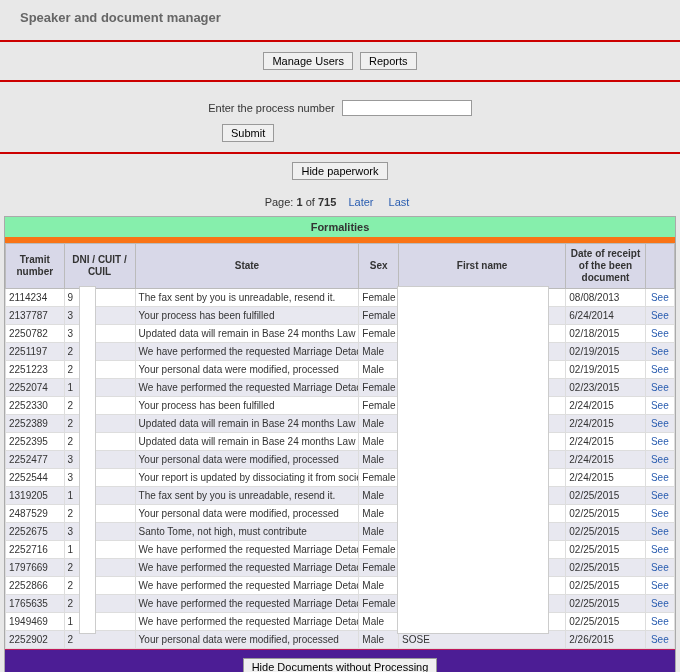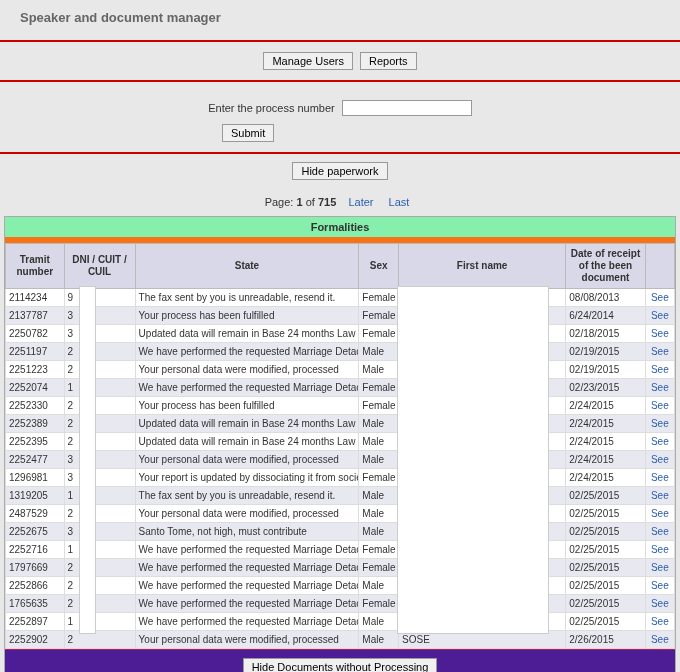--- a/index.html
+++ b/index.html
@@ -256,21 +256,21 @@
           <tr>
             <td>2252477</td>
             <td>3</td>
             <td>Your personal data were modified, processed</td>
             <td>Male</td>
             <td>AI</td>
             <td>2/24/2015</td>
             <td class="see-link">See</td>
           </tr>
           <tr>
-            <td>1296981</td>
+            <td>2252544</td>
             <td>3</td>
             <td>Your report is updated by dissociating it from society</td>
             <td>Female</td>
             <td>BE</td>
             <td>2/24/2015</td>
             <td class="see-link">See</td>
           </tr>
           <tr>
             <td>1319205</td>
             <td>1</td>
@@ -328,21 +328,21 @@
           <tr>
             <td>1765635</td>
             <td>2</td>
             <td>We have performed the requested Marriage Detachment</td>
             <td>Female</td>
             <td>ACA</td>
             <td>02/25/2015</td>
             <td class="see-link">See</td>
           </tr>
           <tr>
-            <td>2252897</td>
+            <td>1949469</td>
             <td>1</td>
             <td>We have performed the requested Marriage Detachment</td>
             <td>Male</td>
             <td>M</td>
             <td>02/25/2015</td>
             <td class="see-link">See</td>
           </tr>
           <tr>
             <td>2252902</td>
             <td>2</td>

